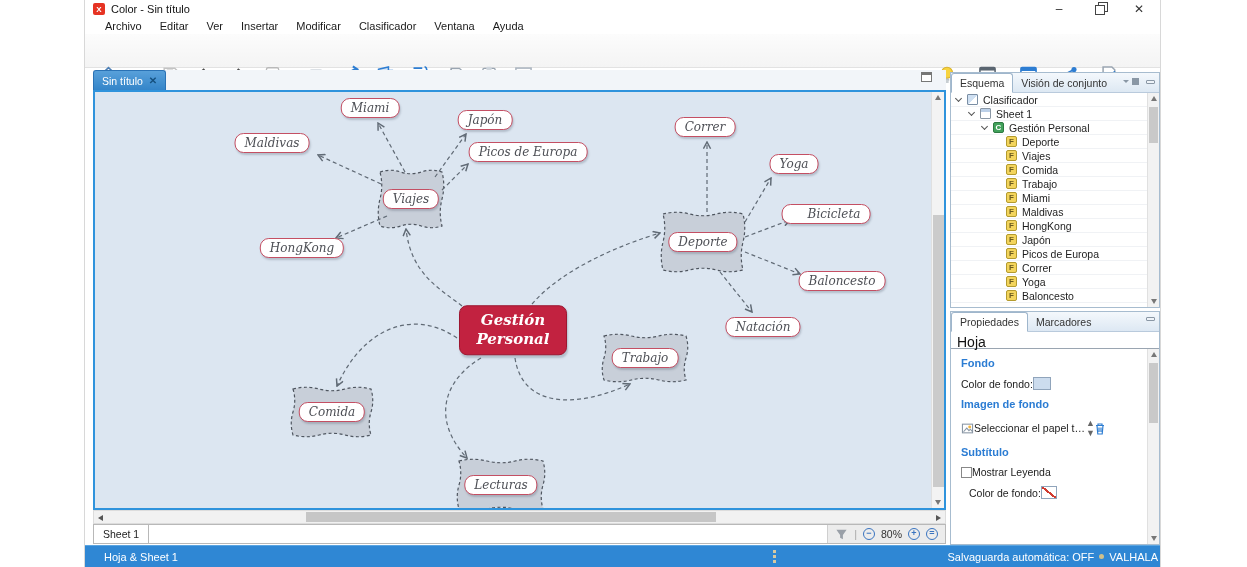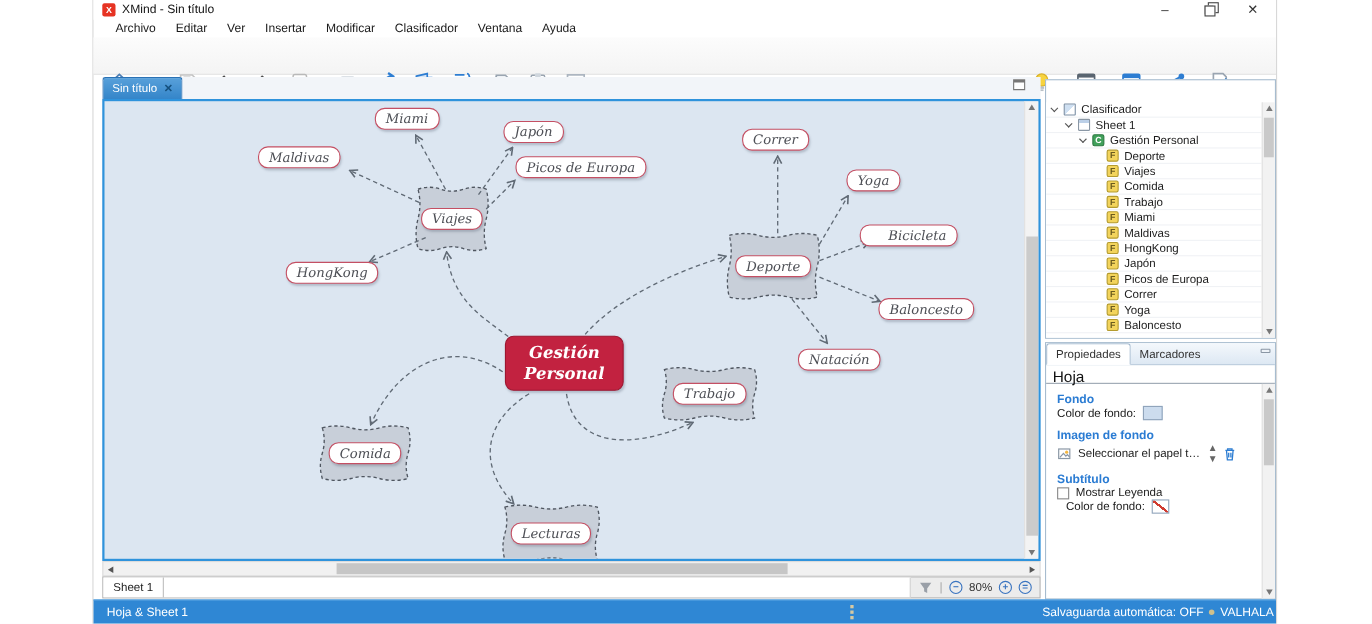--- a/index.html
+++ b/index.html
@@ -85,51 +85,51 @@
   .ticon-sheet { background:linear-gradient(#bcd0e8 0 3px, #fff 3px); border:1px solid #8a97a5; border-radius:1px; }
   .panel-sb { position:absolute; right:0; top:20px; bottom:0; width:12px; background:#f2f2f2; border-left:1px solid #e0e0e0; }
   .panel-sb .arr-up { position:absolute; top:3px; left:2.5px; width:0; height:0; border-left:3.5px solid transparent; border-right:3.5px solid transparent; border-bottom:5px solid #777; }
   .panel-sb .arr-dn { position:absolute; bottom:3px; left:2.5px; width:0; height:0; border-left:3.5px solid transparent; border-right:3.5px solid transparent; border-top:5px solid #777; }
   .panel-sb .thumb { position:absolute; left:1px; width:9px; background:#c9c9c9; }
 
   .props-panel { top:311px; height:234px; }
   .props-target { height:17px; border-bottom:1px solid #9aa5b1; font-size:14px; color:#111; padding:2px 0 0 6px; }
   .props-body { position:absolute; left:0; top:37px; right:12px; bottom:0; padding:6px 0 0 10px; overflow:hidden; }
   .sec-title { color:#2b7cd3; font-weight:bold; font-size:11px; margin-top:8px; }
-  .prow { display:flex; align-items:center; font-size:10.5px; color:#222; gap:6px; }
+  .prow { display:flex; align-items:center; margin-top:8px; font-size:10.5px; color:#222; }
   .swatch-bg { width:18px; height:13px; background:#ccdcee; border:1px solid #90a4bb; }
   .swatch-none { width:16px; height:13px; border:1px solid #90a4bb; background:
       linear-gradient(to top right, transparent 44%, #d03b30 44%, #d03b30 56%, transparent 56%), #fff; }
   .wall-text { font-size:10.5px; color:#222; max-width:112px; overflow:hidden; white-space:nowrap; text-overflow:ellipsis; }
   .spinner { font-size:9px; color:#666; letter-spacing:-1px; }
   .checker { width:12px; height:12px; border:1px solid #bbb;
       background: conic-gradient(#ddd 25%, #fff 0 50%, #ddd 0 75%, #fff 0); }
   .opacity-input { width:28px; height:16px; border:1px solid #999; font-size:10.5px; text-align:right; padding-right:2px; font-family:"Liberation Sans",sans-serif; }
   .slider { position:relative; width:86px; height:12px; margin-left:8px; }
   .slider .track { position:absolute; left:0; right:0; top:5px; height:3px; background:#c8c8c8; border-radius:2px; }
   .slider .thumb { position:absolute; left:52%; top:1px; width:10px; height:10px; border-radius:50%; background:#2e75c8; border:1px solid #1d5a9e; }
   .checkbox { width:11px; height:11px; border:1px solid #888; background:#fff; flex:none; }
 
   
   .statusbar { position:absolute; left:0; top:545px; width:100%; height:22px; background:#2f87d4; border-top:1px solid #5aa5e2; color:#fff; font-size:11px; display:flex; align-items:center; overflow:hidden; }
-  .status-left { margin-left:12px; }
+  .status-left { margin-left:19px; }
   .status-dots { position:absolute; left:688px; top:4px; width:3px; }
   .status-dots i { display:block; width:3px; height:3px; background:#d6c9a2; margin-bottom:2px; }
   .status-right { position:absolute; right:2px; display:flex; align-items:center; gap:5px; white-space:nowrap; }
   .status-dot { width:5px; height:5px; border-radius:50%; background:#cfc08c; }
 </style>
 </head>
 <body>
 
 <div class="stage">
   <div class="app">
 
     <div class="titlebar">
       <div class="app-logo">X</div>
-      <div class="app-title">XMind - Sin título</div>
+      <div class="app-title">Color - Sin título</div>
       <div class="win-controls">
         <div class="win-btn">–</div>
         <div class="win-btn">
             <span class="restore-glyph"></span>
           </div>
         <div class="win-btn">✕</div>
       </div>
     </div>
 
     <div class="menubar" id="menubar">
@@ -356,20 +356,29 @@
           </svg>
         <span class="vsep">|</span>
         <span class="zoomicon">−</span>
         <span class="zoom-text">80%</span>
         <span class="zoomicon">+</span>
         <span class="zoomicon">=</span>
       </div>
     </div>
 
     <div class="panel outline-panel">
+      <div class="panel-hdr">
+        <div class="ptab active">Esquema</div>
+        <div class="ptab">Visión de conjunto</div>
+        <div class="hdr-icons">
+          <span class="mini-caret"></span>
+          <span class="mini-sq"></span>
+          <span class="minbar"></span>
+        </div>
+      </div>
       <div class="tree" id="tree">
           <div class="tree-row" style="padding-left: 5px;">
             <span class="chev"></span>
             <span class="ticon ticon-workbook"></span>
             <span>Clasificador</span>
           </div>
           <div class="tree-row" style="padding-left: 18px;">
             <span class="chev"></span>
             <span class="ticon ticon-sheet"></span>
             <span>Sheet 1</span>

